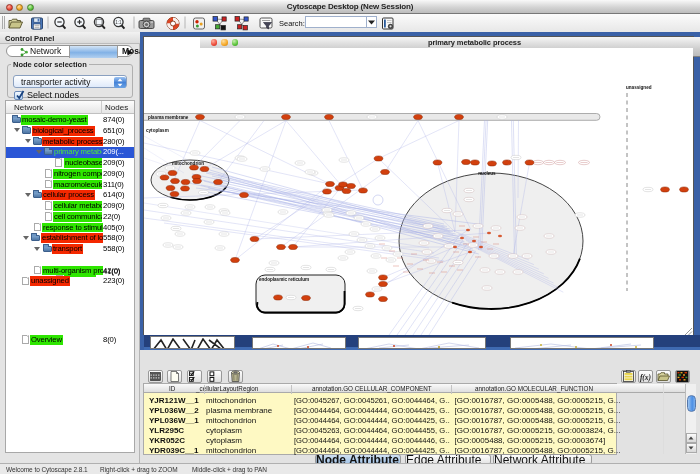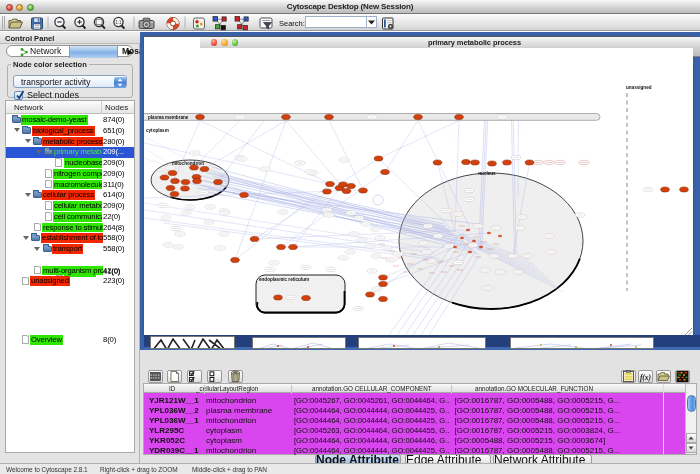--- a/index.html
+++ b/index.html
@@ -3,21 +3,21 @@
 <meta charset="utf-8">
 <style>
 * { margin:0; padding:0; box-sizing:border-box; }
 html,body { width:700px; height:474px; overflow:hidden; font-family:"Liberation Sans",sans-serif; background:#fff;}
 #titlebar { position:absolute; left:0; top:0; width:700px; height:14px;
   background:linear-gradient(#f9f9f9,#d4d4d4 55%,#bcbcbc);
   border-bottom:1px solid #777; }
 .tl { position:absolute; border-radius:50%; }
 #title-text { position:absolute; top:2px; left:0; width:700px; text-align:center;
   font-size:8px; font-weight:bold; letter-spacing:-0.15px; color:#222; }
-#toolbar { position:absolute; left:0; top:14px; width:700px; height:17px;
+#toolbar { position:absolute; left:0; top:14px; width:700px; height:33px;
   background:linear-gradient(#fbfbfb,#e2e2e2 70%,#d2d2d2);
   border-bottom:1px solid #9a9a9a; }
 .tbtxt { position:absolute; font-size:8.5px; color:#111; }
 #searchbox { position:absolute; left:305px; top:2px; width:62px; height:12px;
   background:#fff; border:1px solid #9fb0cc; }
 #searchdrop { position:absolute; left:366px; top:2px; width:11px; height:12px;
   background:#fff; border:1px solid #9fb0cc;}
 #cpanel { position:absolute; left:0; top:32px; width:140px; height:431px; background:#e4e4e4; border-right:1px solid #b5b5b5;}
 #cpanel-hdr { position:absolute; left:0; top:0; width:163px; height:12px; background:linear-gradient(#f2f2f2,#dadada); border-bottom:1px solid #bbb;text-decoration:underline; }
 #cpanel-hdr span { position:absolute; left:5px; top:2px; font-size:7.6px; font-weight:bold; color:#222; }
@@ -54,21 +54,21 @@
 #netwin { position:absolute; left:3px; top:4px; width:551px; height:301px; background:#fff;
   border:1px solid #555; }
 #nw-title { position:absolute; left:12px; top:0; width:549px; height:20px;
   background:linear-gradient(#f5f5f5,#cfcfcf 60%,#bcbcbc); border-bottom:1px solid #808080;margin-left:44px; }
 #nw-title span { position:absolute; left:0; width:100%; text-align:center; top:1px; font-size:7.5px; font-weight:bold; letter-spacing:-0.1px; color:#222; }
 .bwin { position:absolute; background:#fff; border:1px solid #777; overflow:hidden;}
 #dpanel { position:absolute; left:140px; top:350px; width:560px; height:113px; background:#e2e2e2; }
 #dp-hdr { position:absolute; left:0; top:2px; width:560px; height:12px; background:linear-gradient(#eeeeee,#d6d6d6); border-top:1px solid #f8f8f8; border-bottom:1px solid #bbb; }
 #dp-hdr span { position:absolute; left:3px; top:2px; font-size:7.6px; font-weight:bold; color:#222; }
 .dbtn { position:absolute; width:15px; height:13px; background:linear-gradient(#fefefe,#dedede); border:1px solid #999; border-radius:2px; }
-#dtable { position:absolute; left:3px; top:33px; width:554px; height:72px; background:#d946ef; border:1px solid #aaa; }
+#dtable { position:absolute; left:3px; top:33px; width:474px; height:72px; background:#fef9c3; border:1px solid #aaa; }
 #dt-hdr { position:absolute; left:0; top:0; width:552px; height:9px; background:linear-gradient(#fafafa,#dedede); border-bottom:1px solid #aaa; font-size:6.3px; color:#222; }
 #dt-hdr div { position:absolute; top:0.5px; }
 .vline { position:absolute; top:0; width:1px; background:#c4c4c4; }
 .drow { position:absolute; left:0; width:535px; height:10px; font-size:8px; color:#111; white-space:nowrap; }
 .dc { position:absolute; top:0.5px; }
 .btab { position:absolute; top:104px; height:11px; font-size:12px; line-height:10px; text-align:left;
   background:linear-gradient(#fdfdfd,#e2e2e2); border:1px solid #999; border-radius:3px; color:#111;margin-left:33px; }
 #statusbar { position:absolute; left:0; top:463px; width:700px; height:11px; background:#e9e9e9; border-top:1px solid #b0b0b0; font-size:6.5px; letter-spacing:-0.05px; color:#333; }
 #statusbar span { position:absolute; top:1.5px; }
 </style>
@@ -277,21 +277,21 @@
         <div class="cnt">209(0)</div>
       </div>
       <div class="trow" style="top:110.25px;">
         <div class="file" style="left:39px;"></div>
         <div class="hl g" style="left:47px;width:49px;">cell communicat</div>
         <div class="cnt">22(0)</div>
       </div>
       <div class="trow" style="top:121.00px;">
         <div class="file" style="left:28px;"></div>
         <div class="hl g" style="left:36px;width:61px;">response to stimul</div>
-        <div class="cnt">264(8)</div>
+        <div class="cnt">405(0)</div>
       </div>
       <div class="trow" style="top:131.75px;">
         <div class="tri" style="left:17px;"></div>
         <div class="fold" style="left:25px;"></div>
         <div class="hl r" style="left:35px;width:62px;">establishment of lo</div>
         <div class="cnt">558(0)</div>
       </div>
       <div class="trow" style="top:142.50px;">
         <div class="tri" style="left:28px;"></div>
         <div class="fold" style="left:37px;"></div>

